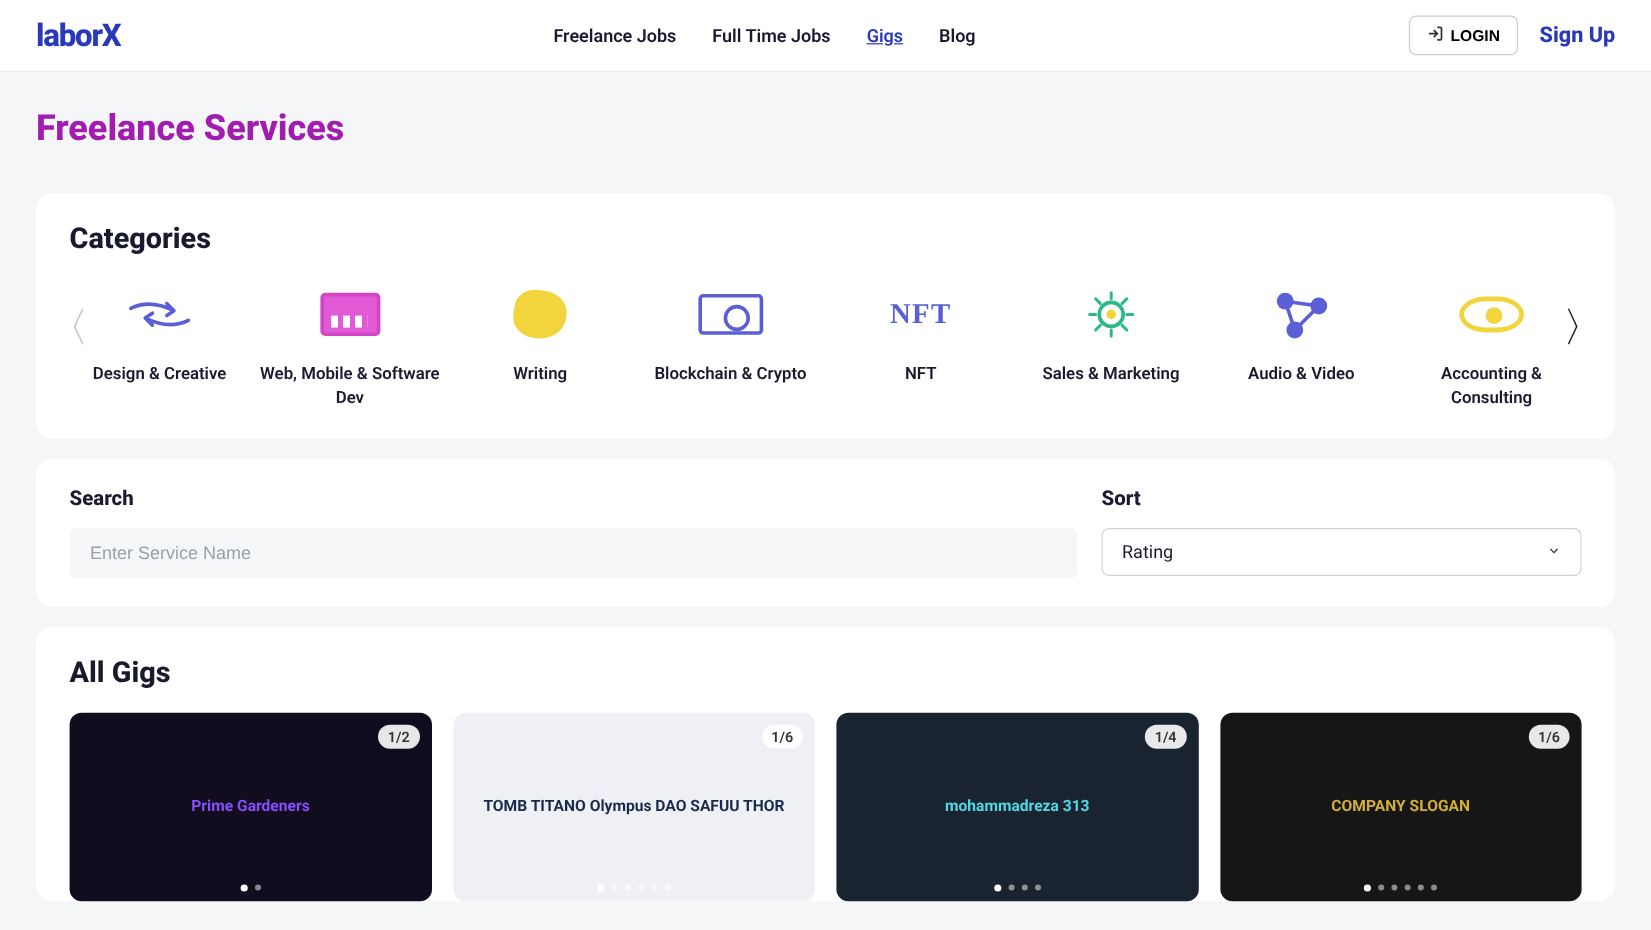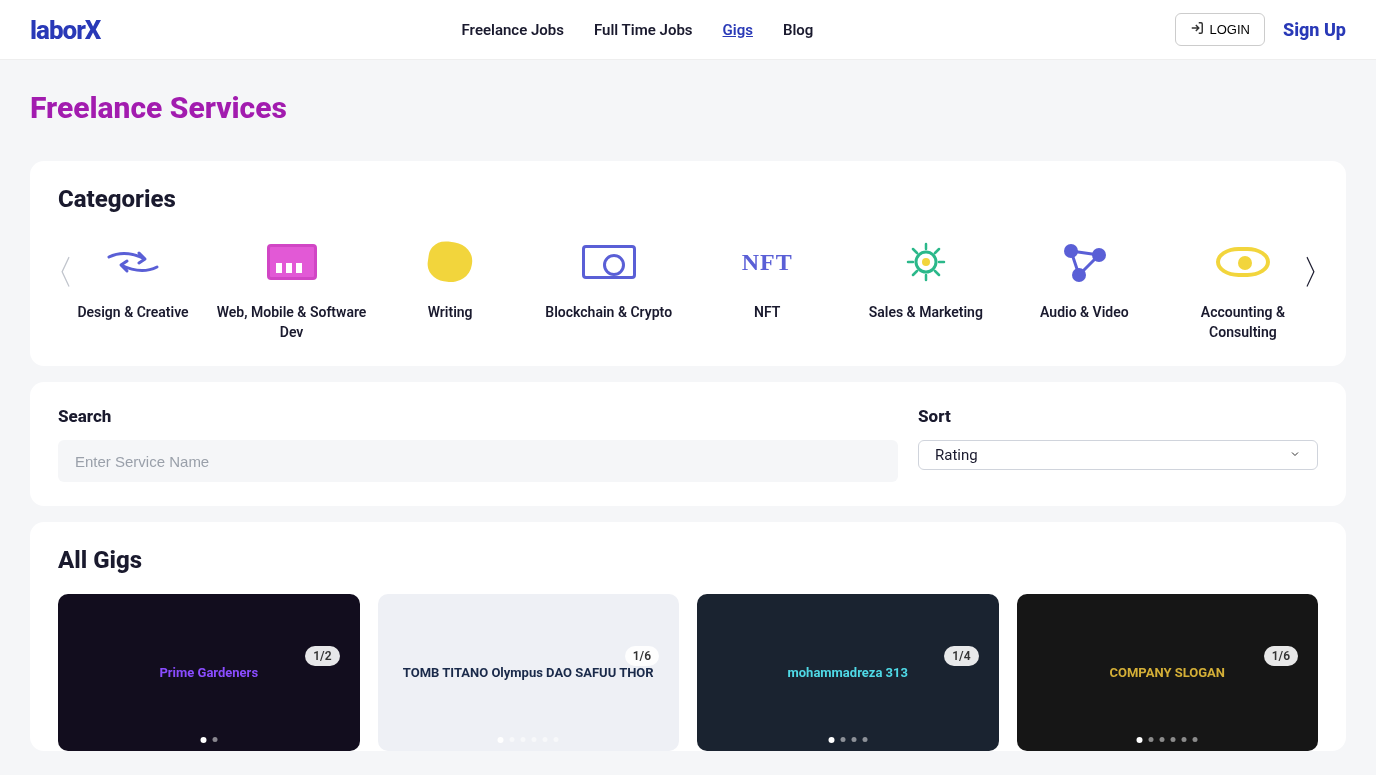--- a/index.html
+++ b/index.html
@@ -3,43 +3,43 @@
   <meta charset="utf-8">
   <style>
     * { margin: 0; padding: 0; box-sizing: border-box; }
     body { font-family: -apple-system, 'Segoe UI', Roboto, sans-serif; background: #f5f6f8; color: #1a1a2e; width: 1376px; }
     header { height: 60px; background: #fff; display: flex; align-items: center; padding: 0 30px; border-bottom: 1px solid #eee; }
     .logo { font-size: 26px; font-weight: 800; color: #2939b7; letter-spacing: -1px; }
     .nav { flex: 1; display: flex; justify-content: center; gap: 30px; }
     .nav a { color: #1a1a2e; text-decoration: none; font-weight: 600; font-size: 15px; }
     .nav a.active { color: #2939b7; text-decoration: underline; }
     .auth { display: flex; align-items: center; gap: 18px; }
-    .login-btn { border: 1px solid #ccc; border-radius: 6px; padding: 7px 14px; display: flex; align-items: center; gap: 6px; font-weight: 400; font-size: 13px; cursor: pointer; background: #fff; }
+    .login-btn { border: 1px solid #ccc; border-radius: 6px; padding: 7px 14px; display: flex; align-items: center; gap: 6px; font-weight: 700; font-size: 13px; cursor: pointer; background: #fff; }
     .signup { color: #2939b7; font-weight: 800; font-size: 18px; cursor: pointer; }
     .container { padding: 30px; }
     .page-title { font-size: 30px; font-weight: 800; color: #a21caf; margin-bottom: 36px; }
     .panel { background: #fff; border-radius: 14px; padding: 24px 28px; margin-bottom: 16px; position: relative; }
     .panel-title { font-size: 24px; font-weight: 800; margin-bottom: 20px; }
     .categories { display: flex; justify-content: space-between; align-items: flex-start; }
     .cat { width: 150px; text-align: center; cursor: pointer; }
     .cat-icon { height: 58px; display: flex; align-items: center; justify-content: center; margin-bottom: 12px; }
     .cat-label { font-size: 14px; font-weight: 600; color: #1a1a2e; line-height: 1.4; }
     .carousel-nav { position: absolute; top: 50%; font-size: 34px; color: #1a1a2e; cursor: pointer; user-select: none; transform: translateY(-30%); }
     .carousel-nav.left { left: 10px; color: #c0c4cc; }
     .carousel-nav.right { right: 10px; }
     .search-sort { display: flex; gap: 20px; }
     .field { flex: 1; }
     .field-label { font-size: 17px; font-weight: 800; margin-bottom: 14px; display: block; }
     .search-input { width: 100%; height: 42px; border: 1px solid transparent; background: #f5f6f8; border-radius: 6px; padding: 0 16px; font-size: 15px; color: #333; }
     .search-input::placeholder { color: #9aa0aa; }
     .sort-wrap { width: 400px; }
-    .sort-select { width: 100%; height: 30px; border: 1px solid #d0d4dc; border-radius: 6px; padding: 0 16px; font-size: 15px; display: flex; align-items: center; justify-content: space-between; cursor: pointer; background: #fff; }
+    .sort-select { width: 100%; height: 40px; border: 1px solid #d0d4dc; border-radius: 6px; padding: 0 16px; font-size: 15px; display: flex; align-items: center; justify-content: space-between; cursor: pointer; background: #fff; }
     .gigs { display: flex; gap: 18px; margin-top: 20px; }
     .gig { flex: 1; height: 157px; border-radius: 10px; position: relative; overflow: hidden; cursor: pointer; }
-    .counter { position: absolute; top: 10px; right: 20px; background: rgba(255,255,255,.9); color: #333; font-size: 12px; font-weight: 600; padding: 3px 8px; border-radius: 10px; z-index: 2; margin-top: 42px; }
+    .counter { position: absolute; top: 10px; right: 10px; background: rgba(255,255,255,.9); color: #333; font-size: 12px; font-weight: 600; padding: 3px 8px; border-radius: 10px; z-index: 2; }
     .dots { position: absolute; bottom: 8px; left: 50%; transform: translateX(-50%); display: flex; gap: 6px; z-index: 2; }
     .dot { width: 5px; height: 5px; border-radius: 50%; background: rgba(255,255,255,.5); }
     .dot.active { background: #fff; width: 6px; height: 6px; }
     .gig-body { position: absolute; inset: 0; display: flex; align-items: center; justify-content: center; color: #fff; font-weight: 700; }
     
     .sketch-arrow { width: 56px; height: 30px; }
     .sketch-window { width: 50px; height: 36px; background: #e259d6; border: 3px solid #d146c5; border-radius: 4px; position: relative; }
     .sketch-window::after { content: ""; position: absolute; left: 6px; top: 16px; width: 30px; height: 10px; background: repeating-linear-gradient(90deg,#fff 0 6px,transparent 6px 10px); }
     .sketch-blob { width: 44px; height: 40px; background: #f2d53c; border-radius: 40% 45% 50% 42%; transform: rotate(8deg); }
     .sketch-money { width: 54px; height: 34px; border: 3px solid #5a5fd6; border-radius: 4px; position: relative; }

